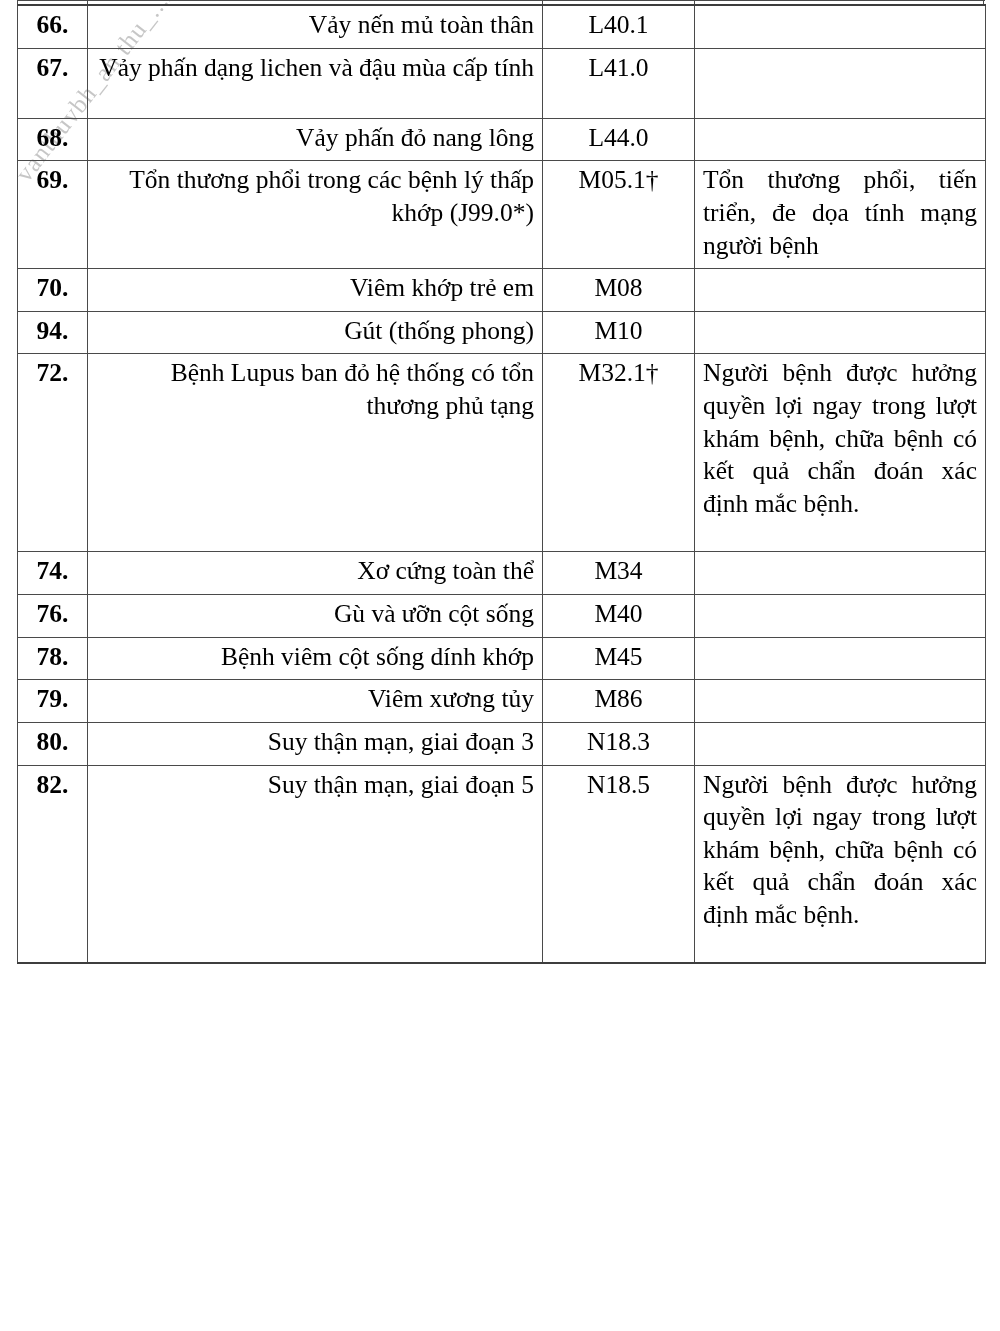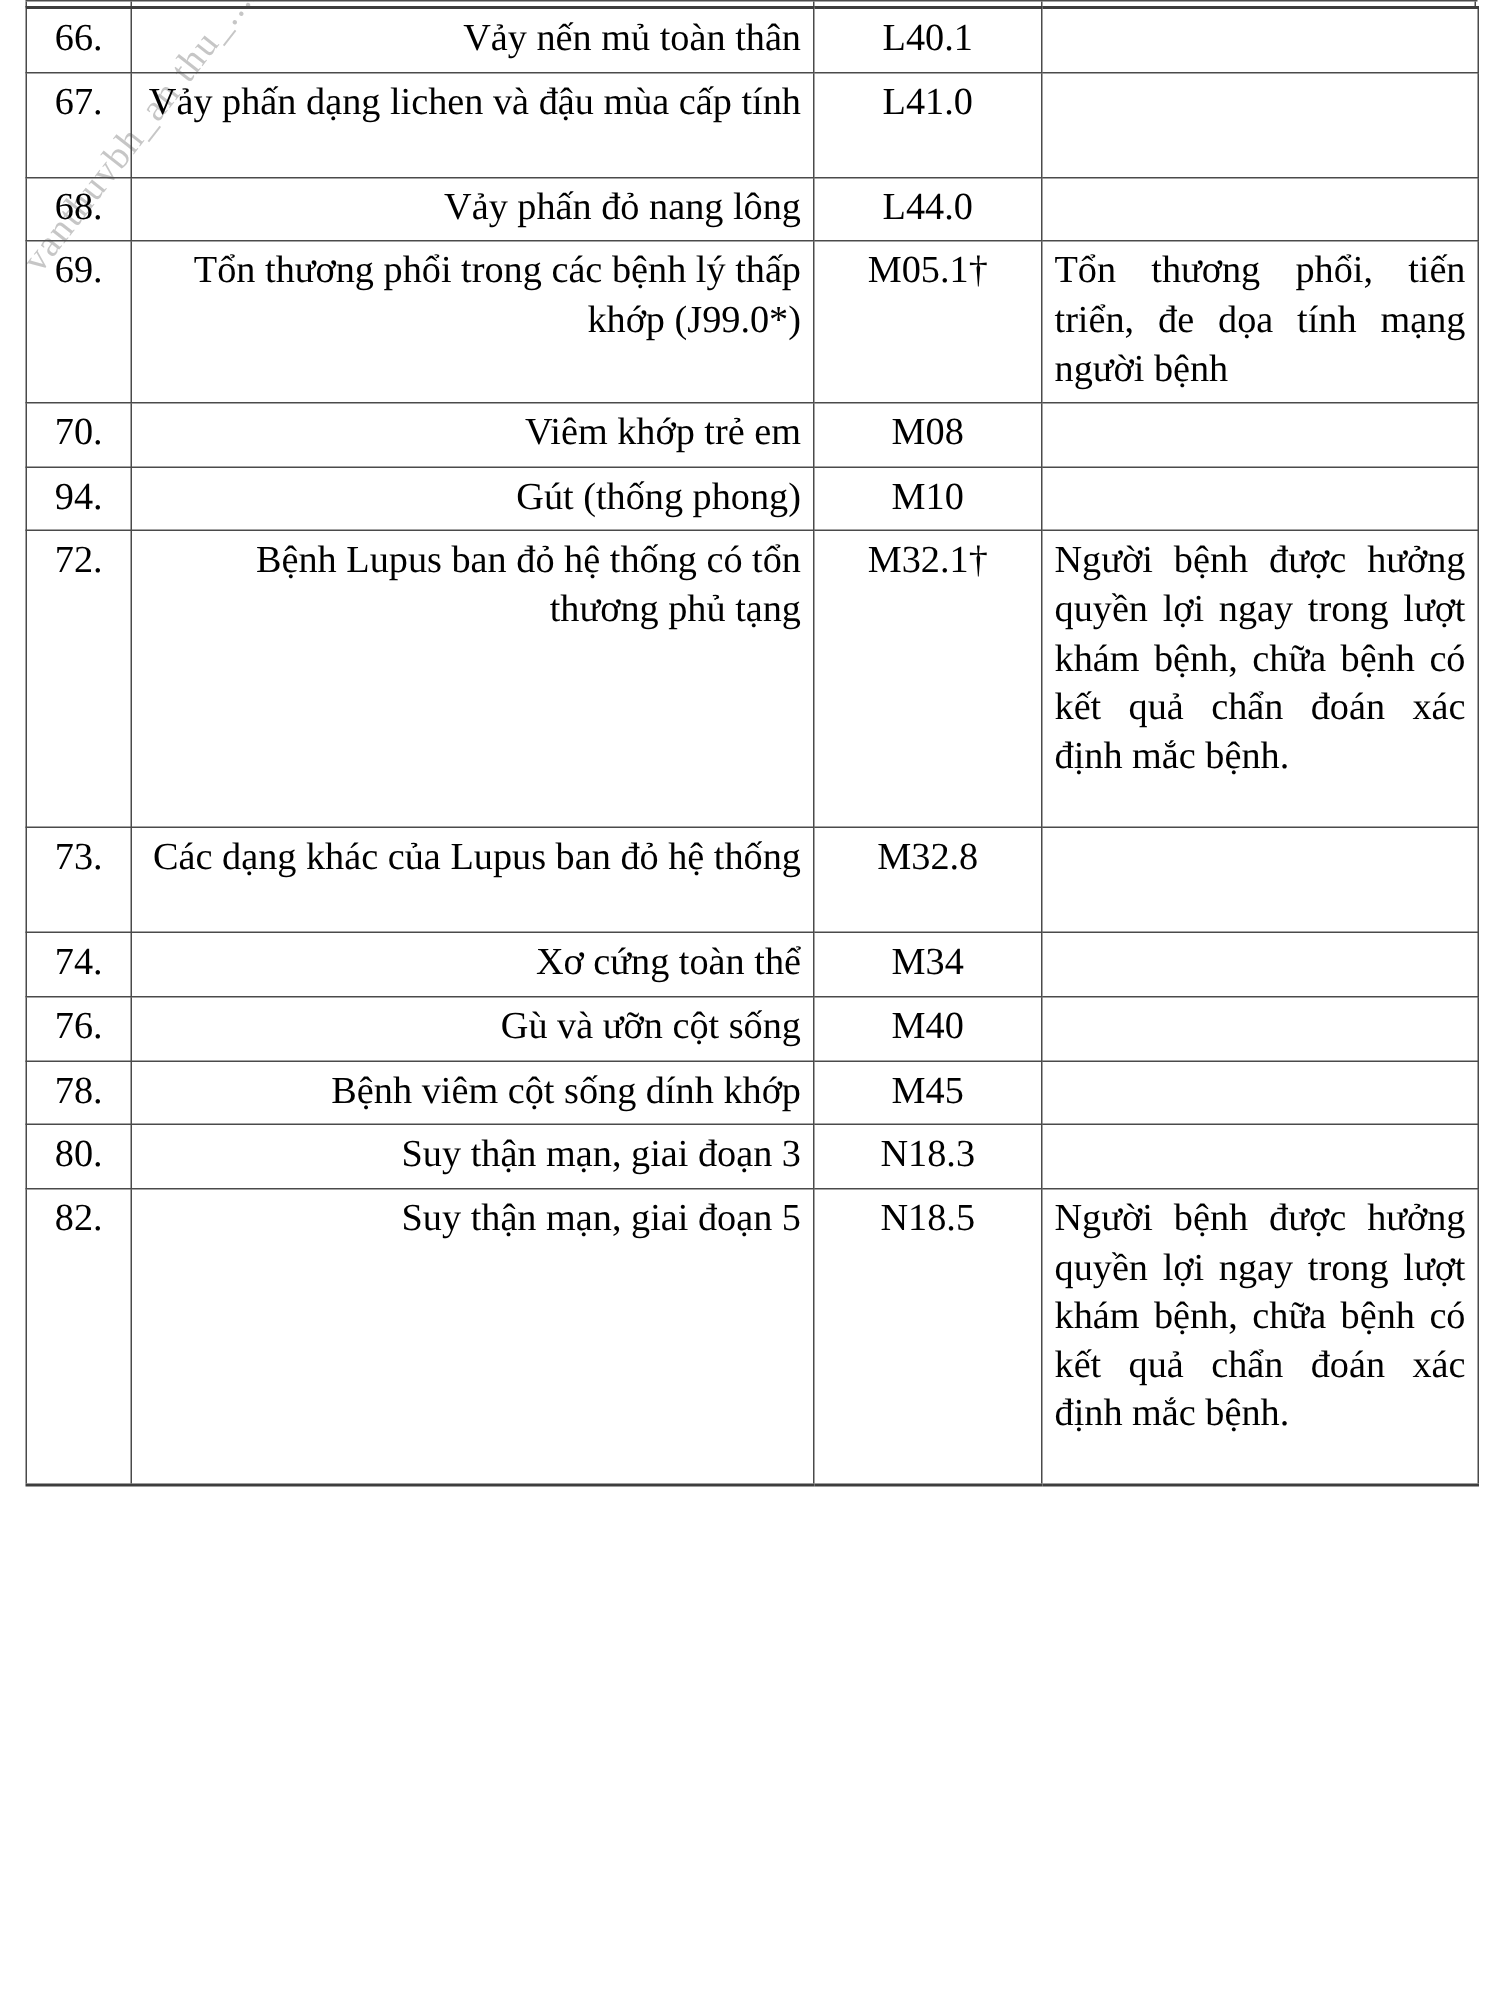--- a/index.html
+++ b/index.html
@@ -78,20 +78,21 @@
   col.c-no     { width: 70px;  }
   col.c-name   { width: 455px; }
   col.c-code   { width: 152px; }
   col.c-note   { width: 291px; }
 
   td.cell-no {
     text-align: center;
     padding-left: 0;
     padding-right: 0;
     white-space: nowrap;
+    font-weight: bold;
   }
   td.cell-name {
     text-align: right;
     padding-left: 12px;
     margin-top: 24px;
   }
   td.cell-code {
     text-align: center;
     padding-left: 0;
     padding-right: 0;
@@ -191,42 +192,42 @@
             <td class="cell-name">Gút (thống phong)</td>
             <td class="cell-code">M10</td>
             <td class="cell-note"></td>
           </tr>
           <tr style="height: 198px;">
             <td class="cell-no">72.</td>
             <td class="cell-name">Bệnh Lupus ban đỏ hệ thống có tổn thương phủ tạng</td>
             <td class="cell-code">M32.1†</td>
             <td class="cell-note">Người bệnh được hưởng quyền lợi ngay trong lượt khám bệnh, chữa bệnh có kết quả chẩn đoán xác định mắc bệnh.</td>
           </tr>
-          <tr style="height: 70px;">
-            <td class="cell-no">73.</td>
-            <td class="cell-name">Các dạng khác của Lupus ban đỏ hệ thống</td>
-            <td class="cell-code">M32.8</td>
-            <td class="cell-note"></td>
-          </tr>
           <tr style="height: 40px;">
             <td class="cell-no">74.</td>
             <td class="cell-name">Xơ cứng toàn thể</td>
             <td class="cell-code">M34</td>
             <td class="cell-note"></td>
           </tr>
           <tr style="height: 40px;">
             <td class="cell-no">76.</td>
             <td class="cell-name">Gù và ưỡn cột sống</td>
             <td class="cell-code">M40</td>
             <td class="cell-note"></td>
           </tr>
           <tr style="height: 40px;">
             <td class="cell-no">78.</td>
             <td class="cell-name">Bệnh viêm cột sống dính khớp</td>
             <td class="cell-code">M45</td>
+            <td class="cell-note"></td>
+          </tr>
+          <tr style="height: 41px;">
+            <td class="cell-no">79.</td>
+            <td class="cell-name">Viêm xương tủy</td>
+            <td class="cell-code">M86</td>
             <td class="cell-note"></td>
           </tr>
           <tr style="height: 40px;">
             <td class="cell-no">80.</td>
             <td class="cell-name">Suy thận mạn, giai đoạn 3</td>
             <td class="cell-code">N18.3</td>
             <td class="cell-note"></td>
           </tr>
           <tr style="height: 198px;">
             <td class="cell-no">82.</td>

